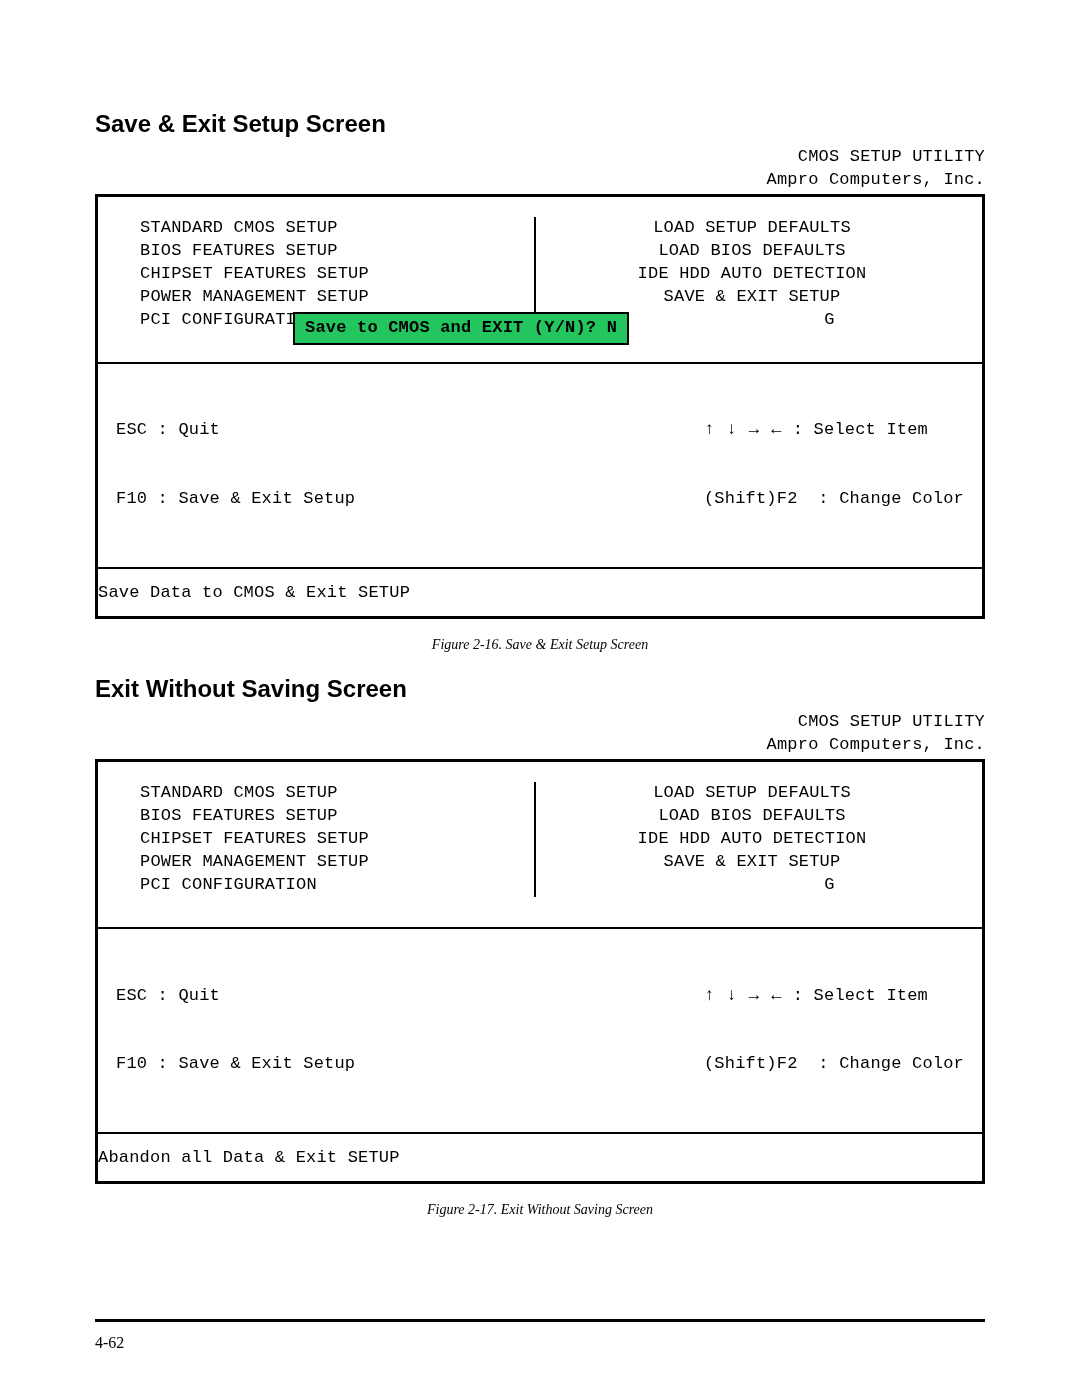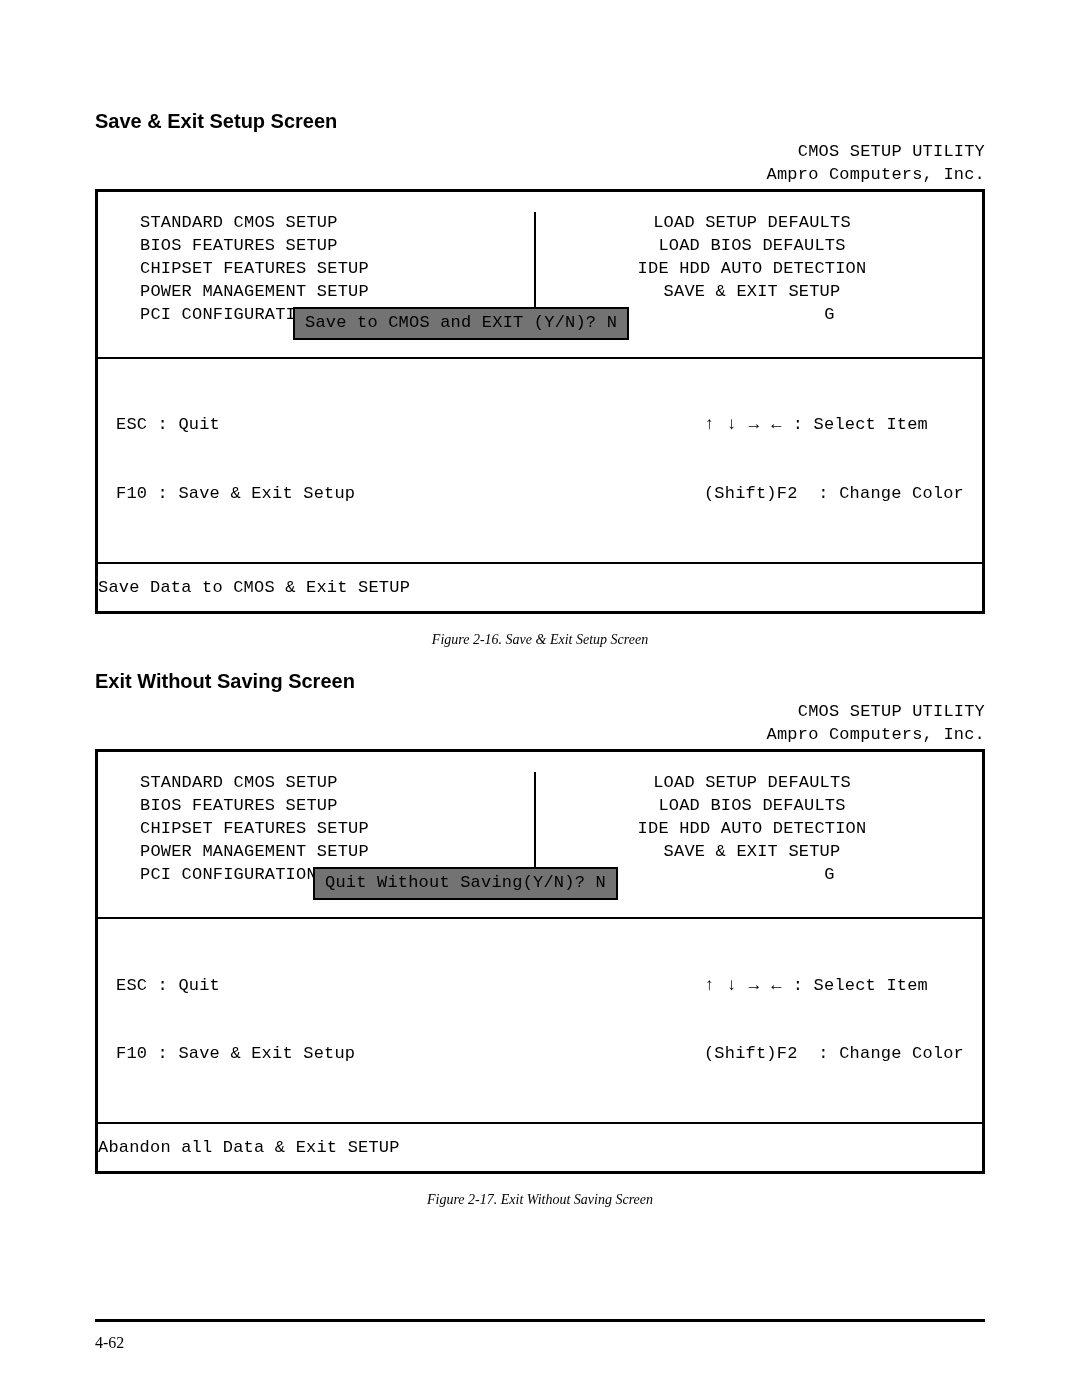--- a/index.html
+++ b/index.html
@@ -18,21 +18,21 @@
     padding: 110px 95px 0 95px;
   }
   .mono {
     font-family: "Courier New", Courier, monospace;
     font-size: 17px;
     letter-spacing: 0.2px;
   }
   h2.section-heading {
     font-family: Arial, Helvetica, sans-serif;
     font-weight: bold;
-    font-size: 20px;
+    font-size: 24px;
     margin: 0 0 8px 0;
   }
   .center-line {
     text-align: right;
     line-height: 1.35;
   }
   .bios-box {
     border: 3px solid #000;
     margin: 2px 0 0 0;
     position: relative;
@@ -77,25 +77,26 @@
     letter-spacing: 1px;
   }
   .footer-row {
     border-top: 2px solid #000;
     text-align: left;
     padding: 14px 0 14px 0;
   }
   .dialog {
     position: absolute;
     border: 2px solid #000;
-    background: #737373;
+    background: #22c55e;
     padding: 3px 10px;
     white-space: pre;
     z-index: 5;
     line-height: 1.35;
+    font-weight: bold;
   }
   
   .dialog.d1 { left: 195px; top: 115px; }
   .dialog.d2 { left: 215px; top: 115px; }
   .caption {
     font-style: italic;
     text-align: center;
     font-size: 14px;
     margin: 18px 0 22px 0;
   }
@@ -178,21 +179,20 @@
         </div>
         <div class="col-sep"></div>
         <div class="menu-col right mono">
           <div class="menu-item">LOAD SETUP DEFAULTS</div>
           <div class="menu-item">LOAD BIOS DEFAULTS</div>
           <div class="menu-item">IDE HDD AUTO DETECTION</div>
           <div class="menu-item">SAVE &amp; EXIT SETUP</div>
           <div class="menu-item" style="padding-left:155px">G</div>
         </div>
       </div>
-      <div class="dialog d2 mono">Quit Without Saving(Y/N)? N</div>
     </div>
 
     <div class="hint-row mono">
       <div class="hint-left">
         <div>ESC : Quit</div>
         <div>F10 : Save &amp; Exit Setup</div>
       </div>
       <div class="hint-right">
         <div><span class="arrows">↑ ↓ → ←</span><span> : Select Item</span></div>
         <div>(Shift)F2  : Change Color</div>

